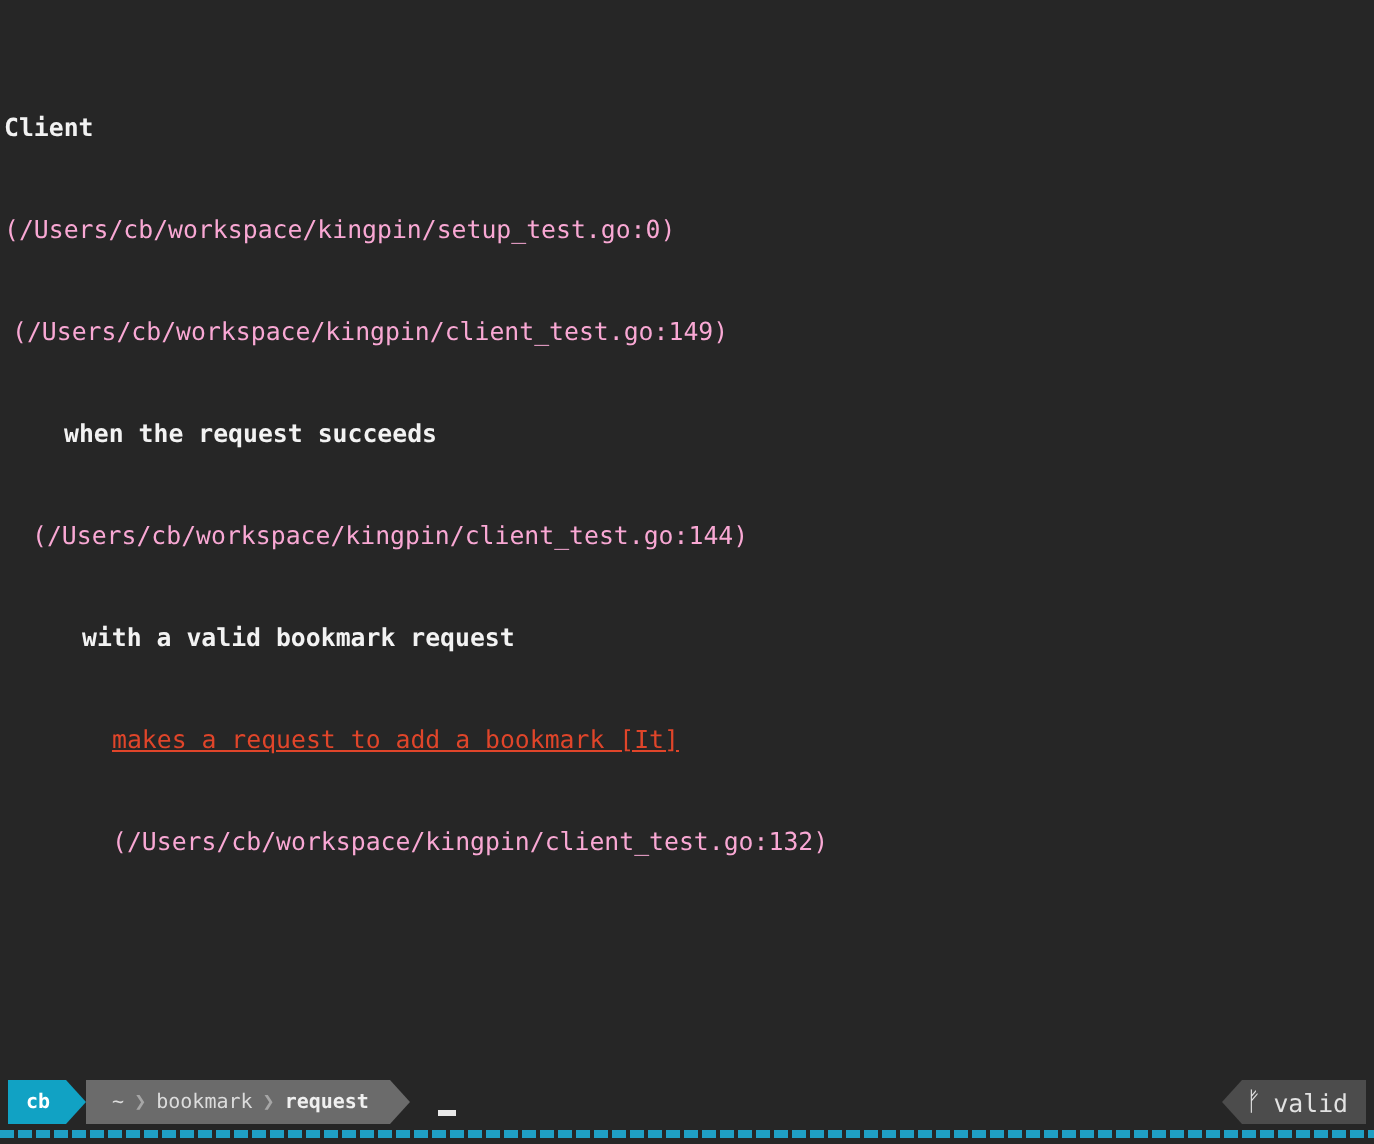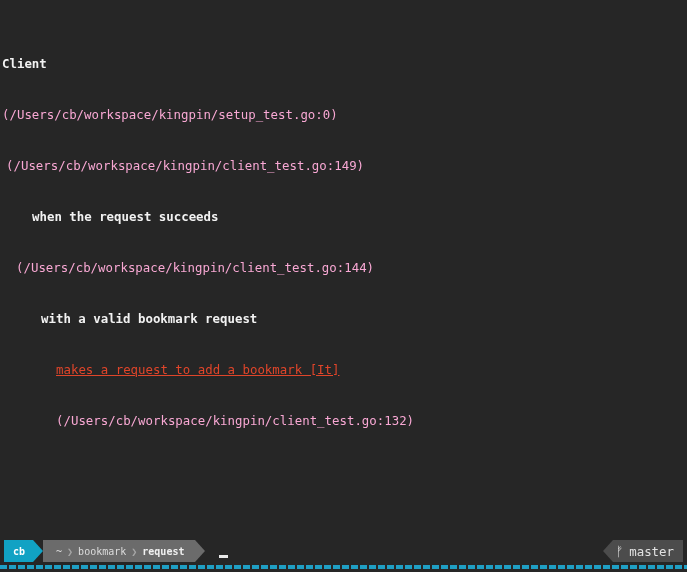--- a/index.html
+++ b/index.html
@@ -193,21 +193,21 @@
         <span class="crumb last">request</span>
       </div>
       <div class="arrow-gray"></div>
       <div id="cursor"></div>
     </div>
 
     <div id="pl-right">
       <div class="arrow-gray-left"></div>
       <div class="seg-branch">
         <span class="branch-glyph">ᚠ</span>
-        <span>master</span>
+        <span>valid</span>
       </div>
     </div>
 
   </div>
 
   <div id="bottomrule"></div>
 
 </div>
 
 </body></html>

